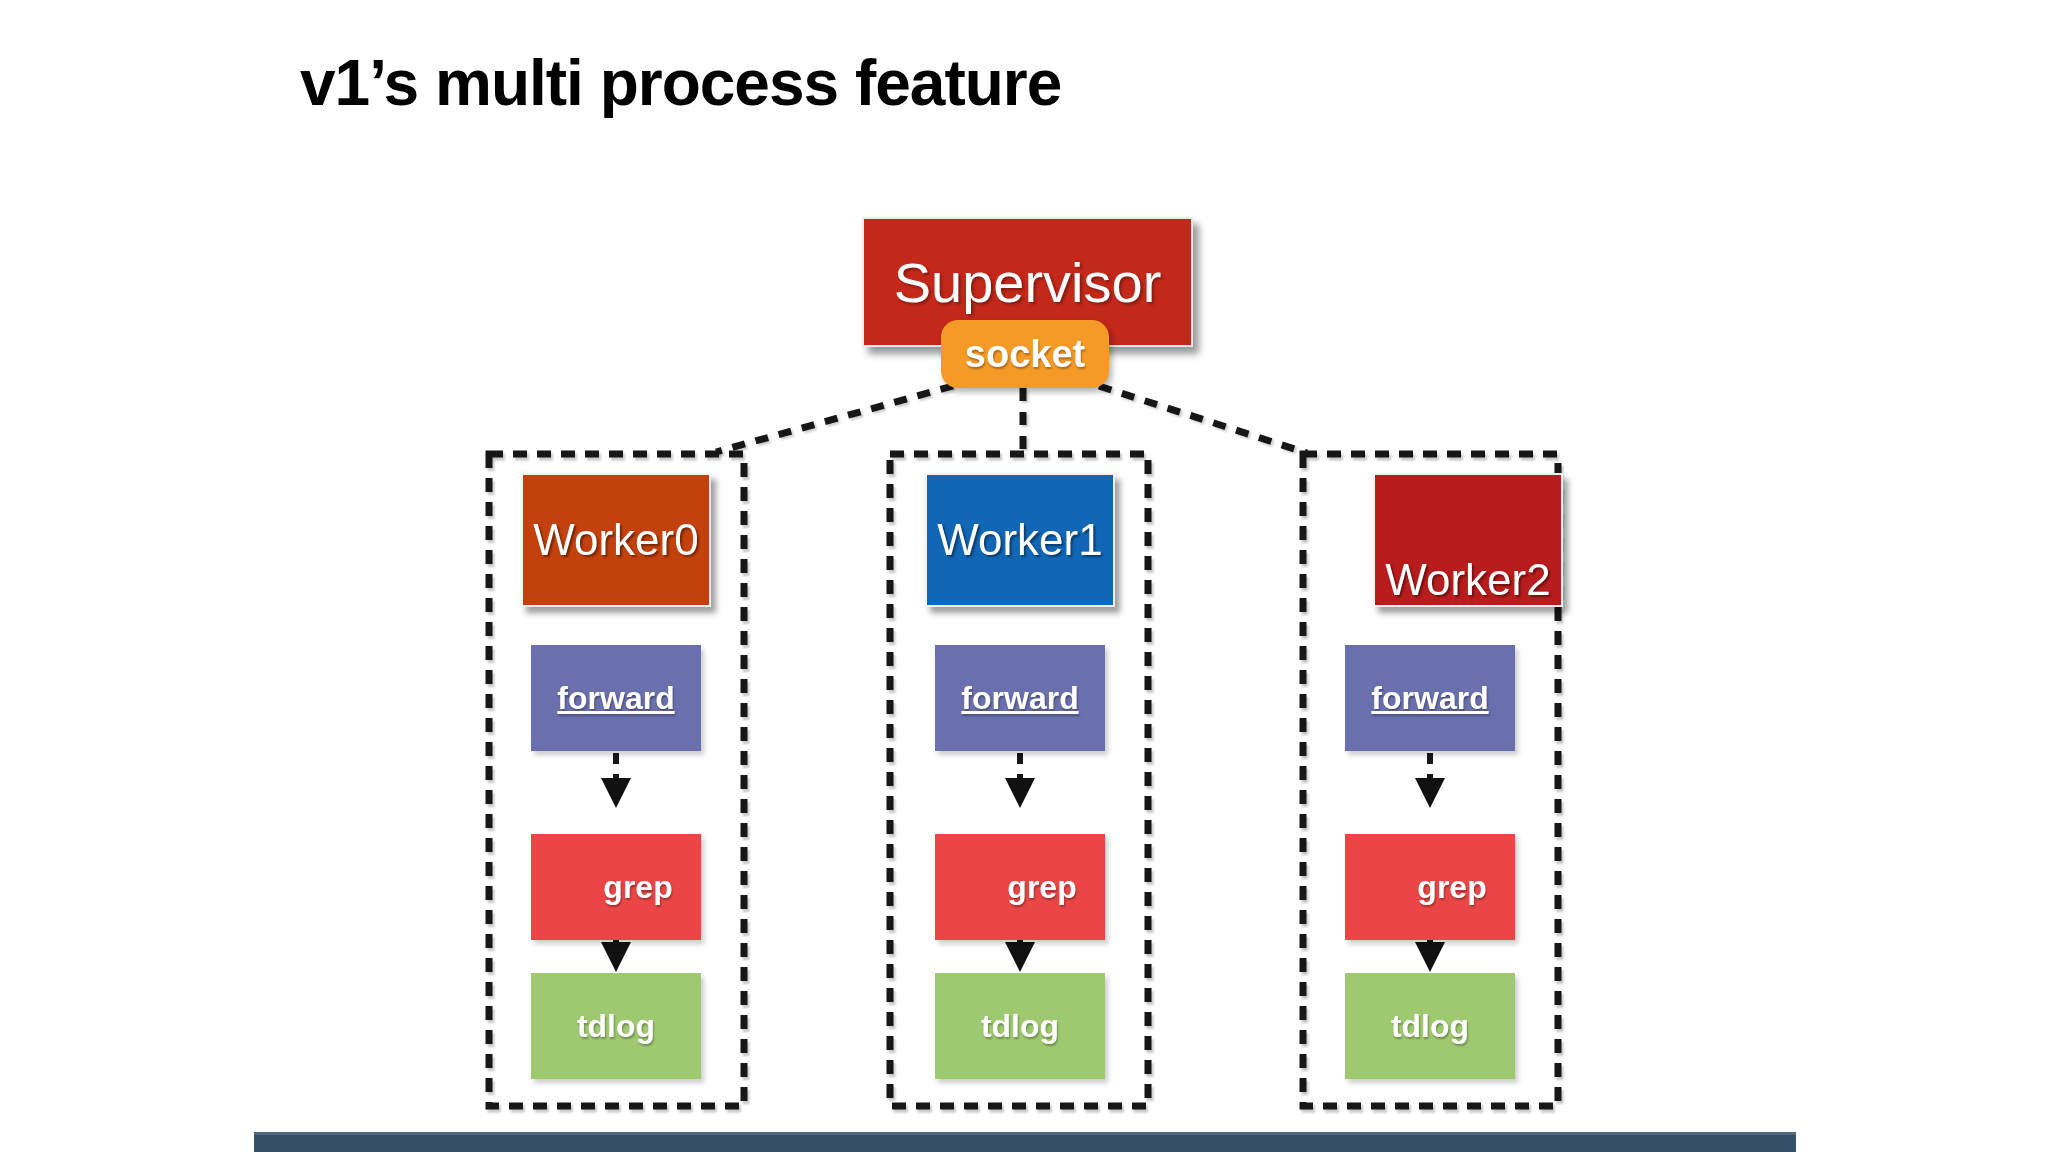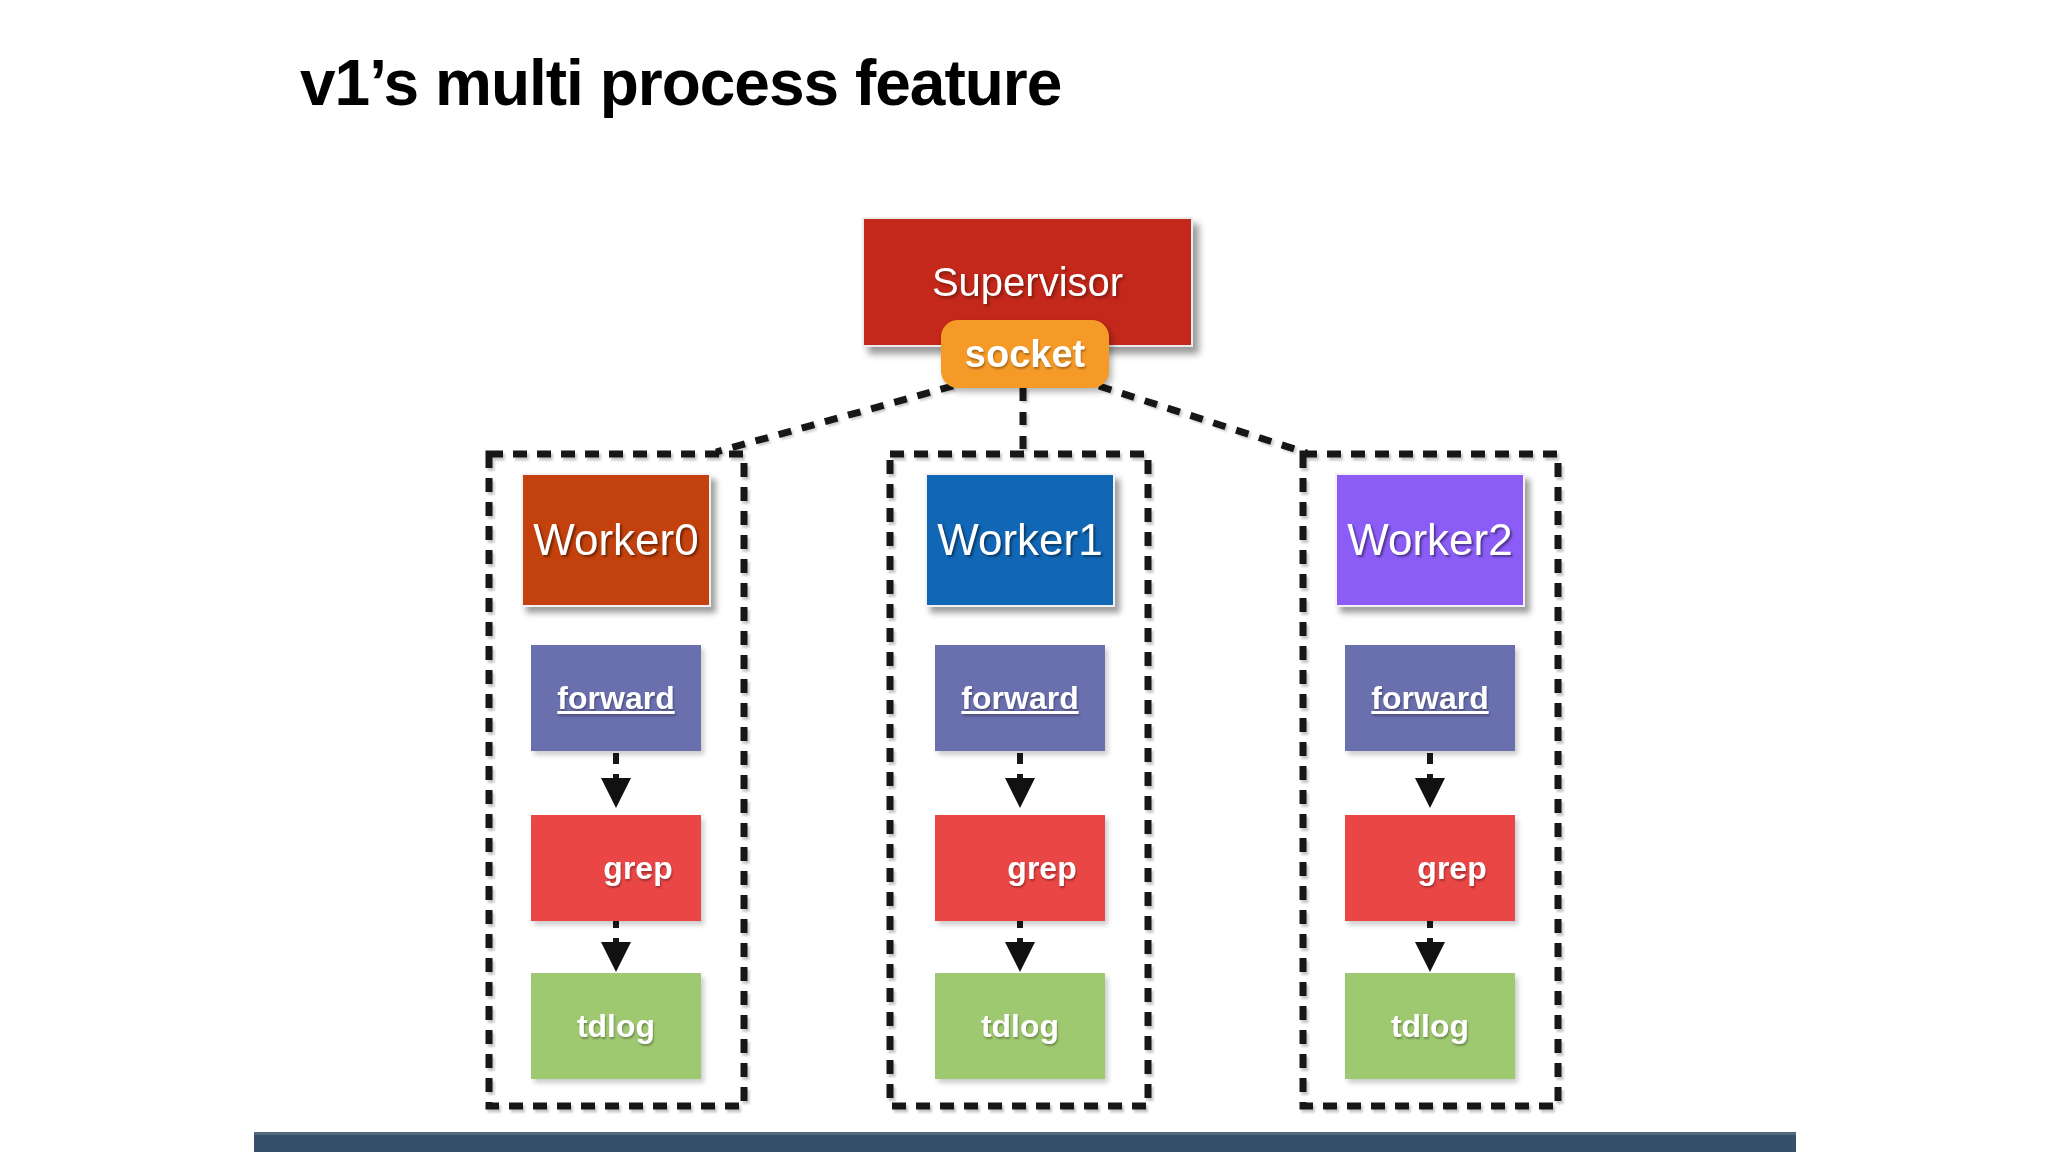--- a/index.html
+++ b/index.html
@@ -45,21 +45,21 @@
     position:absolute;
     display:flex;align-items:center;justify-content:center;
     color:#ffffff;
     z-index:2;
     box-sizing:border-box;
   }
   .supervisor{
     left:862px;top:217px;width:331px;height:130px;
     border:2px solid #ebebeb;
     box-shadow:6px 7px 7px rgba(0,0,0,0.40);
-    font-size:40px;
+    font-size:56px;
     text-shadow:2px 2px 3px rgba(0,0,0,0.35);
   }
   .socket{
     left:941px;top:320px;width:168px;height:68px;
     border-radius:17px;
     z-index:3;
     font-size:38px;font-weight:bold;
     box-shadow:3px 4px 6px rgba(0,0,0,0.30);
     text-shadow:1px 2px 2px rgba(0,0,0,0.30);
   }
@@ -70,21 +70,21 @@
     font-size:44px;
     text-shadow:2px 2px 2px rgba(0,0,0,0.40);
   }
   .step{
     width:170px;height:106px;
     font-size:32px;font-weight:bold;
     box-shadow:3px 4px 5px rgba(0,0,0,0.20);
     text-shadow:1px 2px 2px rgba(0,0,0,0.30);
   }
   .row-forward{top:645px;text-decoration:underline;}
-  .row-grep{top:815px;padding-left:44px;}
+  .row-grep{top:834px;padding-left:44px;}
   .row-tdlog{top:973px;}
   .footer-bar{
     position:absolute;
     left:254px;top:1132px;
     width:1542px;height:20px;
     border-top:3px solid #51697f;
     box-sizing:border-box;
     z-index:2;
   }
 </style>
@@ -146,21 +146,21 @@
   <div class="box step row-forward" style="left: 935px; background: rgb(106, 111, 174);">
     <span>forward</span>
   </div>
   <div class="box step row-grep" style="left: 935px; background: rgb(234, 70, 70);">
     <span>grep</span>
   </div>
   <div class="box step row-tdlog" style="left: 935px; background: rgb(159, 201, 112);">
     <span>tdlog</span>
   </div>
 
-  <div class="box worker" style="left: 1335px; background: #8b5cf6;">
+  <div class="box worker" style="left: 1373px; background: #b91c1c; align-items: flex-end;">
     <span>Worker2</span>
   </div>
   <div class="box step row-forward" style="left: 1345px; background: rgb(106, 111, 174);">
     <span>forward</span>
   </div>
   <div class="box step row-grep" style="left: 1345px; background: rgb(234, 70, 70);">
     <span>grep</span>
   </div>
   <div class="box step row-tdlog" style="left: 1345px; background: rgb(159, 201, 112);">
     <span>tdlog</span>

